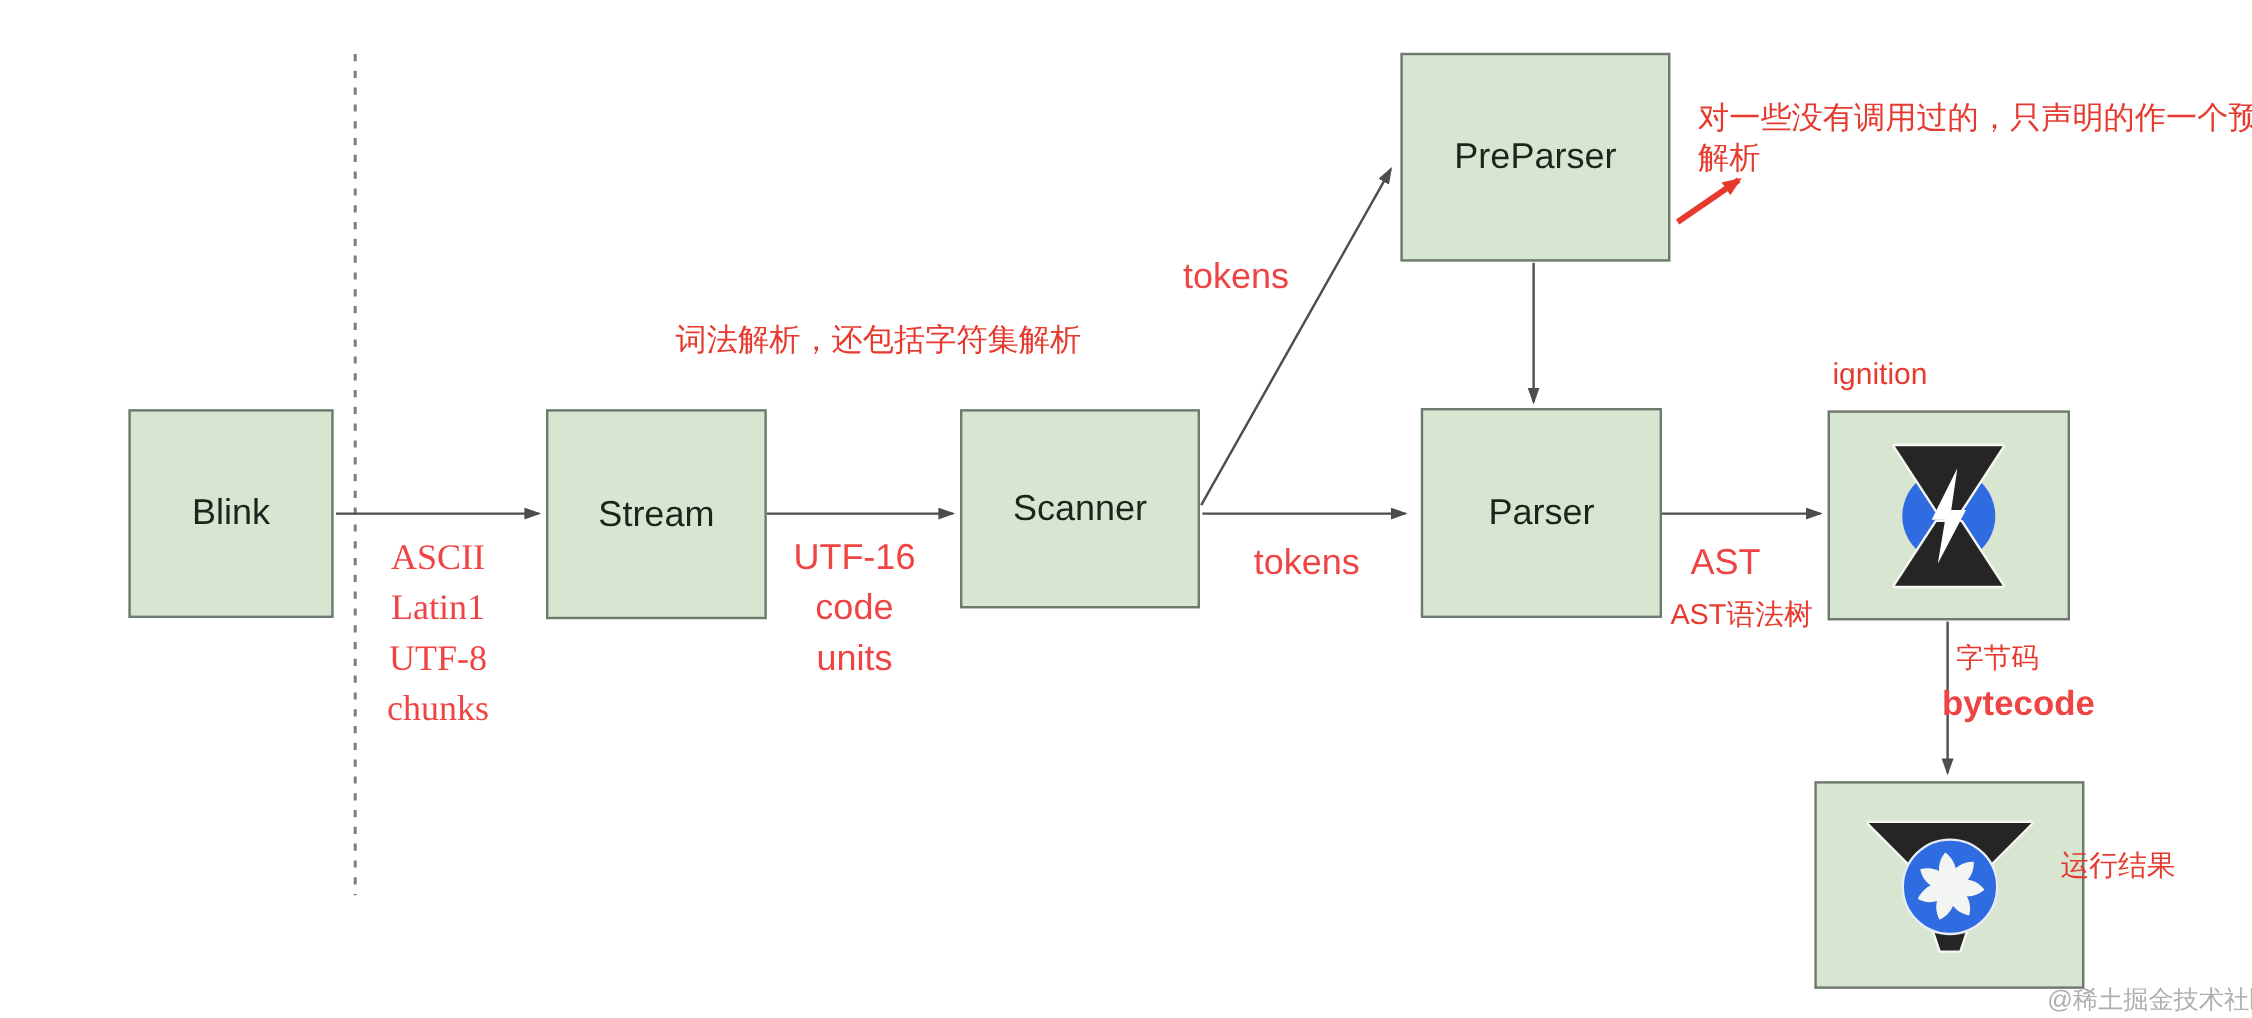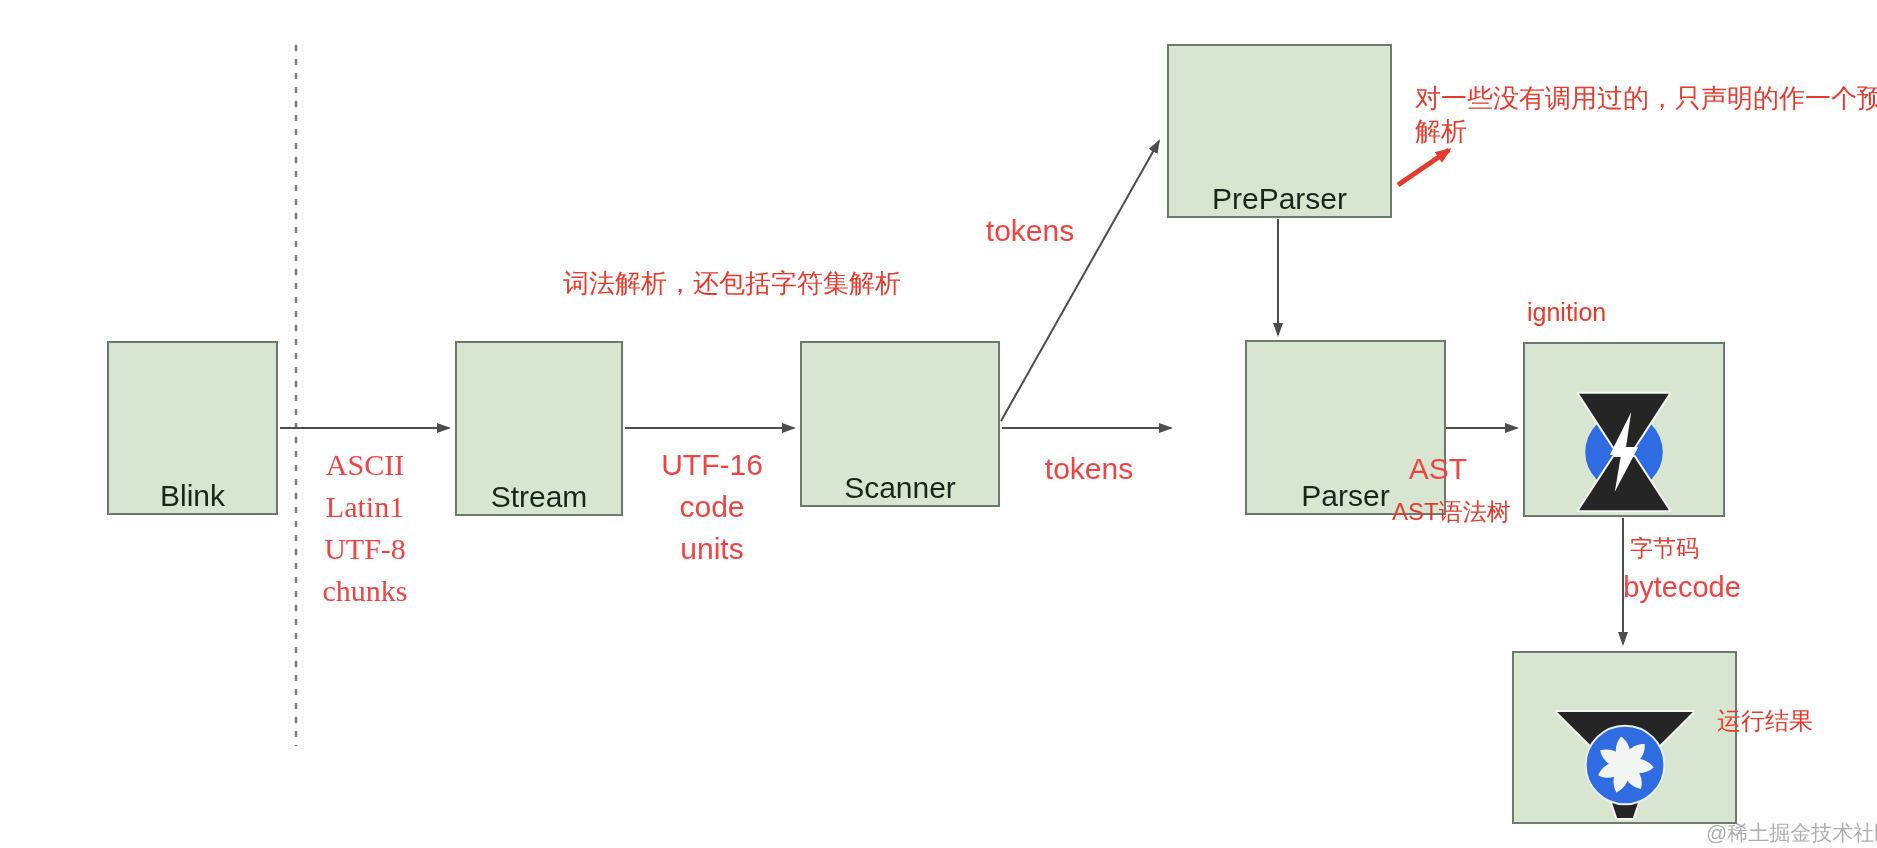--- a/index.html
+++ b/index.html
@@ -9,21 +9,21 @@
     background:#ffffff;
     overflow:hidden;
     font-family:"Liberation Sans","DejaVu Sans",sans-serif;
   }
   .wires{position:absolute;left:0;top:0;width:1877px;height:848px;z-index:1;}
   .node{
     position:absolute;z-index:2;
     background:#d8e6d1;
     border:2px solid #6e7a6e;
     box-sizing:border-box;
-    display:flex;align-items:flex-end;justify-content:center;
+    display:flex;align-items:center;justify-content:center;
     font-size:30px;color:#17271b;
   }
   .lbl{
     position:absolute;z-index:3;
     color:#ef4444;font-size:29px;line-height:42px;text-align:center;
     white-space:nowrap;
   }
   .note{
     position:absolute;z-index:3;
     color:#e63a2e;white-space:nowrap;
@@ -64,33 +64,33 @@
 
     <line x1="1623" y1="518" x2="1623" y2="644" stroke="#4d4d4d" stroke-width="2" marker-end="url(#arr)"></line>
 
     <line x1="1398" y1="185" x2="1449" y2="150" stroke="#e63a2e" stroke-width="5" marker-end="url(#arr-red)"></line>
   </svg>
 
   <div class="node" style="left:107px;top:341px;width:171px;height:174px;">
     <span>Blink</span>
   </div>
 
-  <div class="node" style="left:455px;top:341px;width:168px;height:175px;">
+  <div class="node" style="left:455px;top:341px;width:184px;height:175px;">
     <span>Stream</span>
   </div>
 
   <div class="node" style="left:800px;top:341px;width:200px;height:166px;">
     <span>Scanner</span>
   </div>
 
   <div class="node" style="left:1167px;top:44px;width:225px;height:174px;">
     <span>PreParser</span>
   </div>
 
-  <div class="node" style="left:1245px;top:340px;width:201px;height:175px;">
+  <div class="node" style="left:1184px;top:340px;width:201px;height:175px;">
     <span>Parser</span>
   </div>
 
   <div class="node" style="left:1523px;top:342px;width:202px;height:175px;">
     <svg width="102" height="126" viewBox="0 0 100 122">
       <circle cx="50" cy="61" r="38" fill="#2f6ce2"></circle>
       <path d="M6,4 L94,4 L60,56 L40,56 Z" fill="#252525" stroke="#f5f7f3" stroke-width="4" paint-order="stroke" stroke-linejoin="round"></path>
       <path d="M40,66 L60,66 L94,118 L6,118 Z" fill="#252525" stroke="#f5f7f3" stroke-width="4" paint-order="stroke" stroke-linejoin="round"></path>
       <polygon points="57,22 36,64 47,64 41,100 64,56 52,56" fill="#ffffff"></polygon>
     </svg>
@@ -126,21 +126,21 @@
     <div>code</div>
     <div>units</div>
   </div>
 
   <div class="lbl" style="left:970px;top:210px;width:120px;font-size:30px;">tokens</div>
 
   <div class="lbl" style="left:1033px;top:448px;width:112px;font-size:30px;">tokens</div>
 
   <div class="lbl" style="left:1398px;top:448px;width:80px;font-size:30px;">AST</div>
 
-  <div class="lbl" style="left:1612px;top:566px;width:140px;font-size:29px;">bytecode</div>
+  <div class="lbl" style="left:1612px;top:566px;width:140px;font-size:29px;font-weight:bold;">bytecode</div>
 
   <div class="note" style="left:1415px;top:82px;font-size:26px;line-height:33px;">
     <div>对一些没有调用过的，只声明的作一个预</div>
     <div>解析</div>
   </div>
 
   <div class="note" style="left:563px;top:266px;font-size:26px;">词法解析，还包括字符集解析</div>
 
   <div class="note" style="left:1392px;top:496px;font-size:24px;">AST语法树</div>
 

